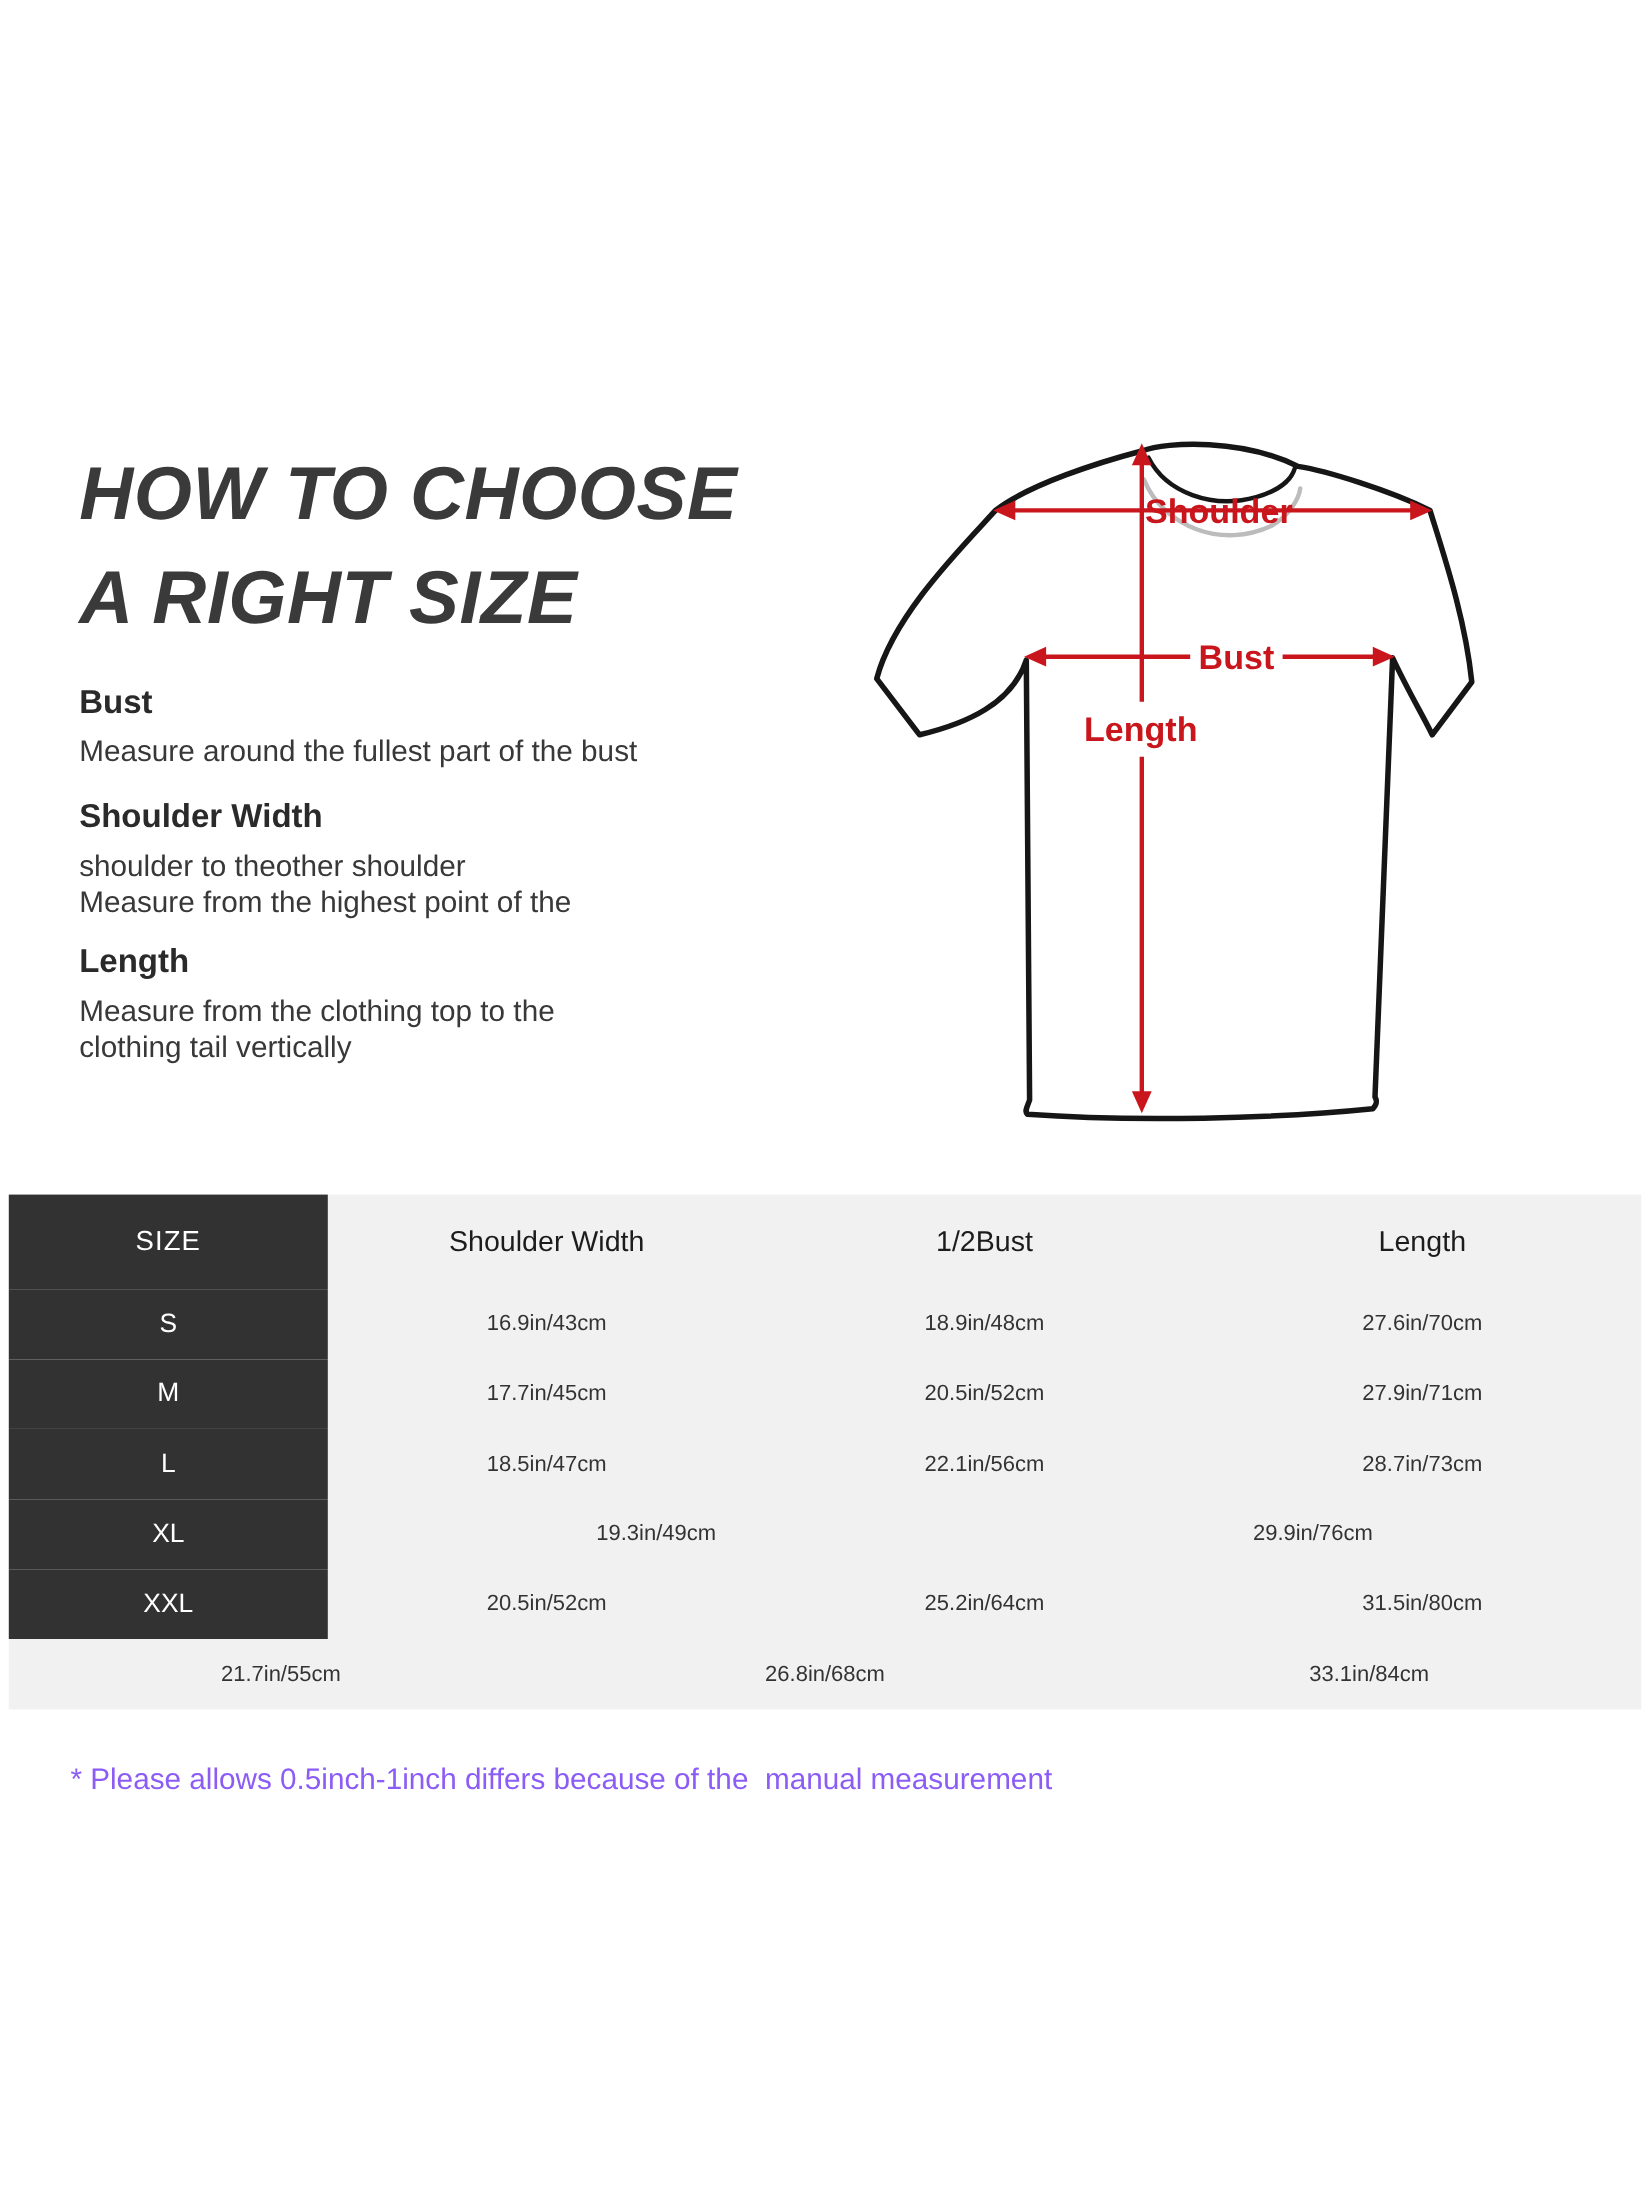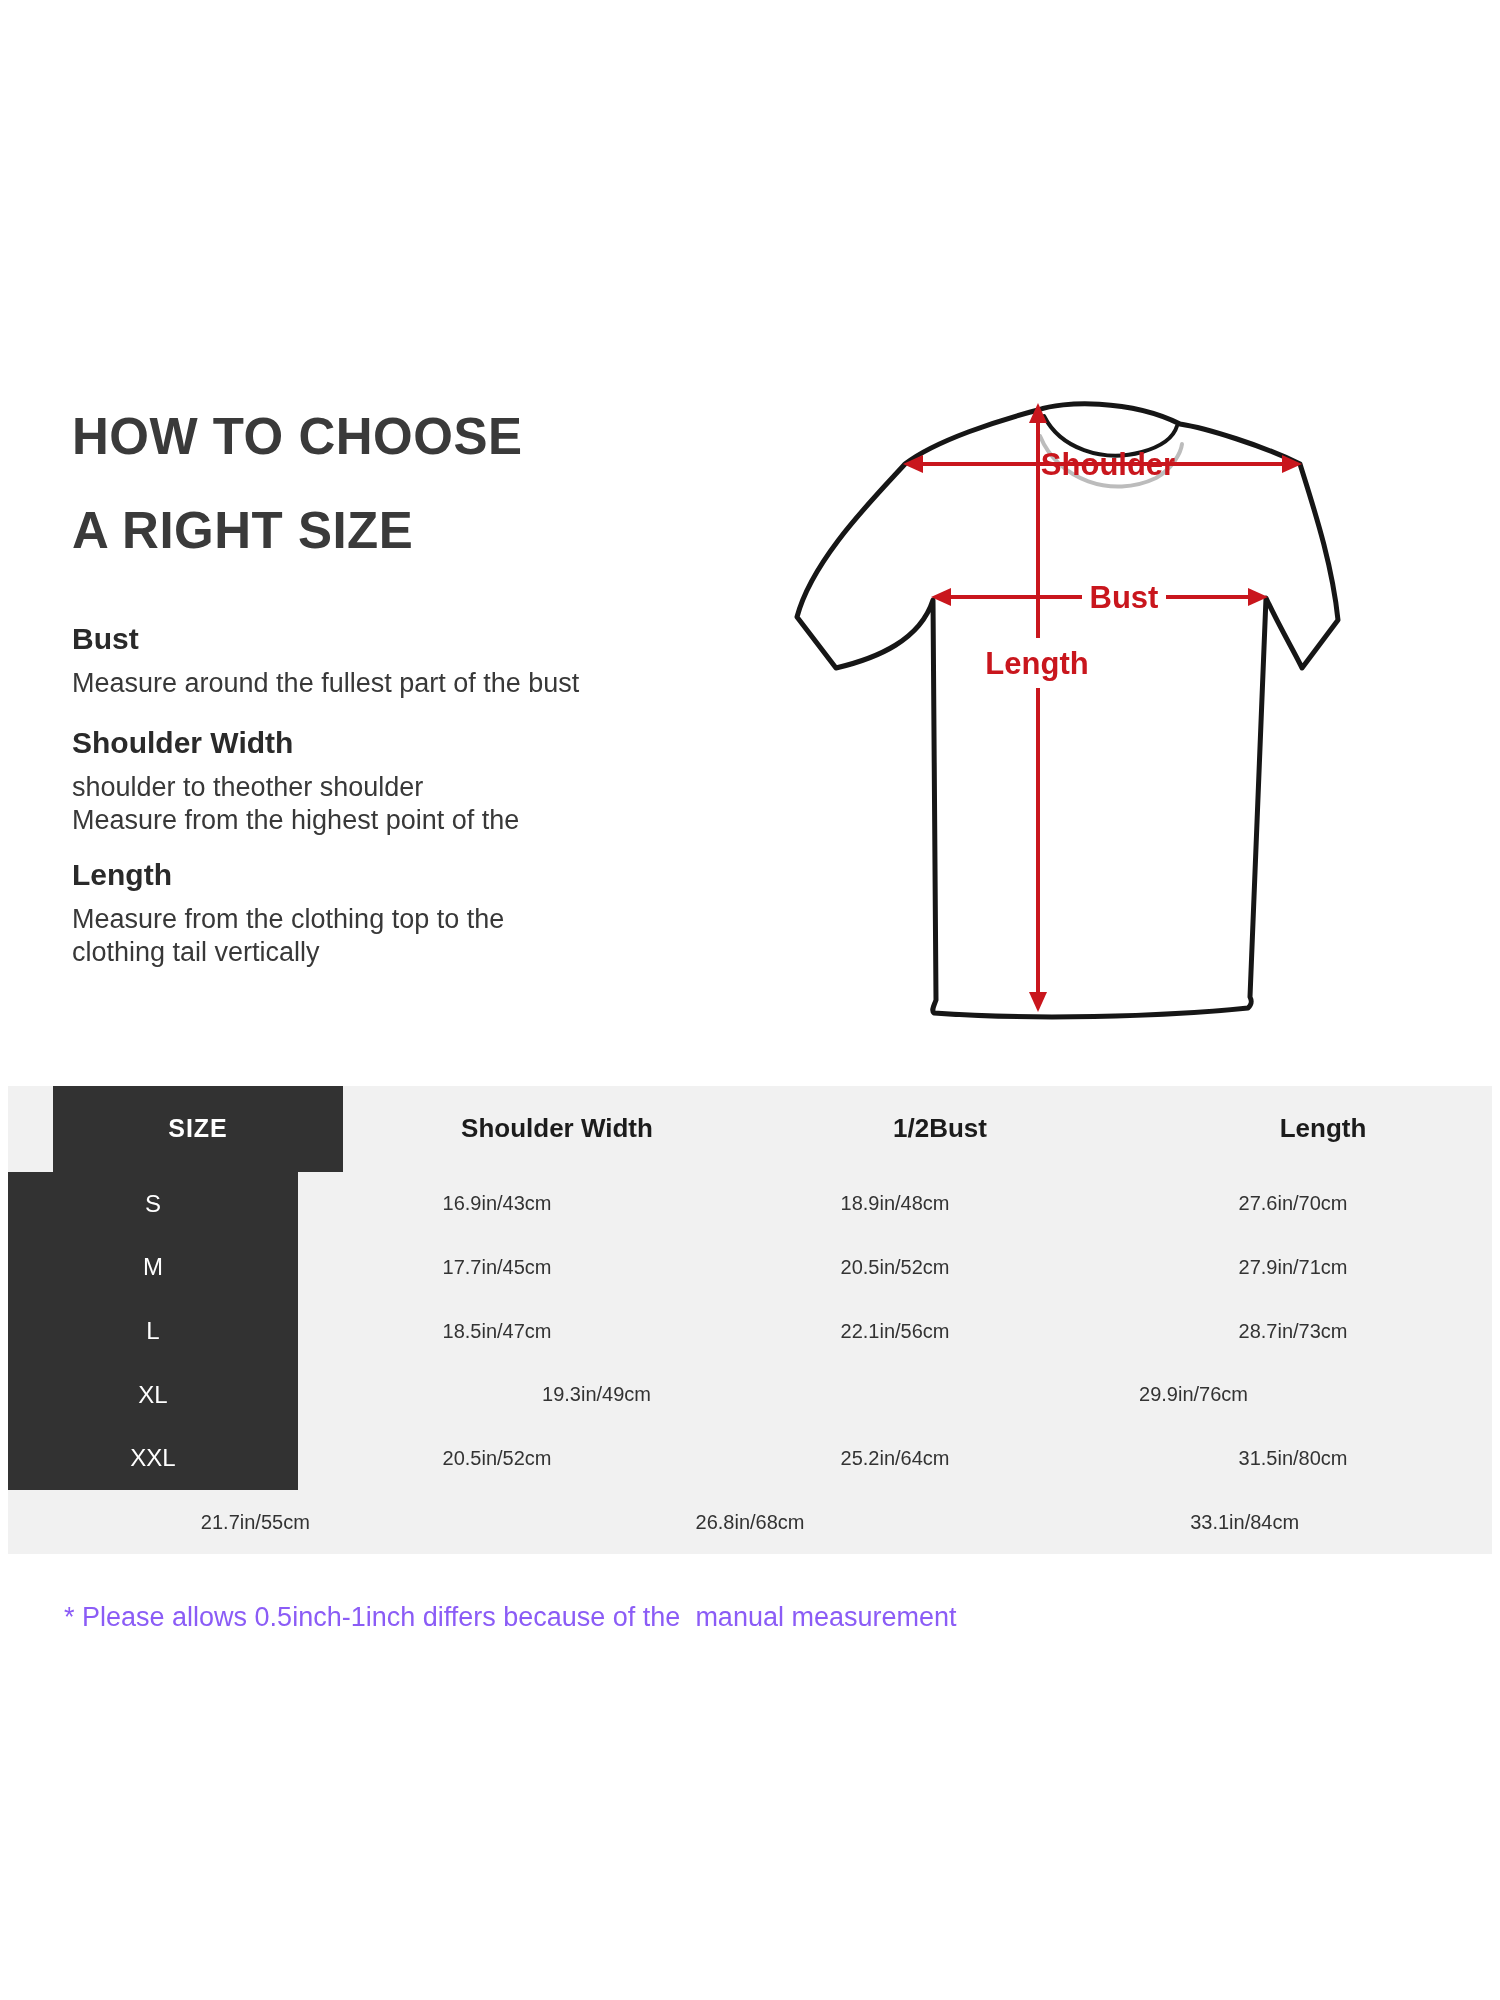--- a/index.html
+++ b/index.html
@@ -18,23 +18,23 @@
     width: 1500px; height: 2000px;
     position: relative;
     overflow: hidden;
     font-family: "Liberation Sans", sans-serif;
     color: #333;
   }
   .canvas { position: absolute; inset: 0; }
 
   
   .title {
-    position: absolute; left: 72px; top: 390px;
-    font-size: 51px; font-weight: 700; line-height: 94px;
-    color: var(--title-text); letter-spacing: 0.5px;
+    position: absolute; left: 72px; top: 402px;
+    font-size: 68px; font-weight: 700; line-height: 94px;
+    color: var(--title-text); letter-spacing: 0.5px; font-style: italic;
   }
 
   
   .instruction { position: absolute; left: 72px; width: 600px; }
   .instruction .heading {
     font-size: 30px; font-weight: 700; color: #2a2a2a; margin-bottom: 11px;
   }
   .instruction .body-line {
     display: block; font-size: 27px; line-height: 33px; color: #383838;
   }
@@ -66,21 +66,21 @@
   .trow { flex: 1; display: flex; align-items: stretch; }
   .trow.header-row { flex: 1.35; }
   .cell {
     flex: 1; display: flex; align-items: center; justify-content: center;
     font-size: 20px; color: var(--table-text);
   }
   .size-col {
     flex: 0 0 290px; background: var(--size-col-bg);
     color: var(--size-col-text); font-size: 24px;
   }
-  .header-row .cell { font-weight: 700; color: #1c1c1c; font-size: 26px; margin-left: 45px; }
+  .header-row .cell { font-weight: 400; color: #1c1c1c; font-size: 26px; }
   .header-row .size-col { color: var(--size-col-text); font-size: 25px; letter-spacing: 1px; }
 
   
   .footnote {
     position: absolute; left: 64px; top: 1602px;
     font-size: 27px; color: #8b5cf6; white-space: pre-wrap;
   }
 </style>
 </head>
 <body>

